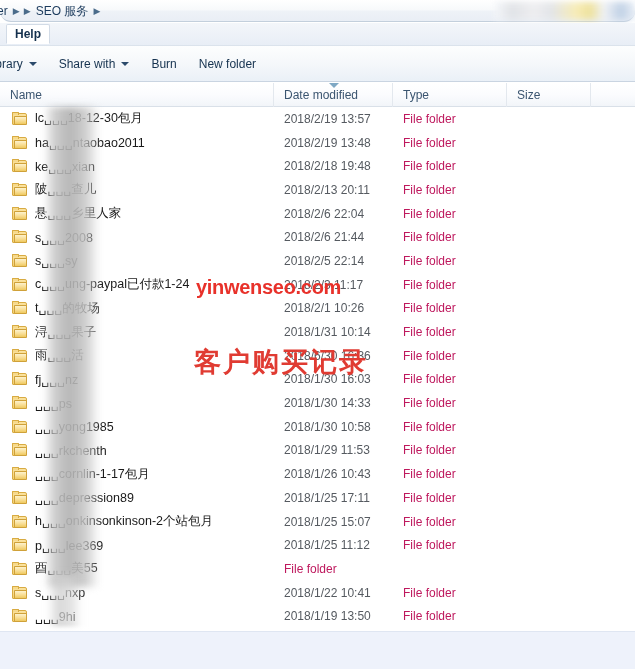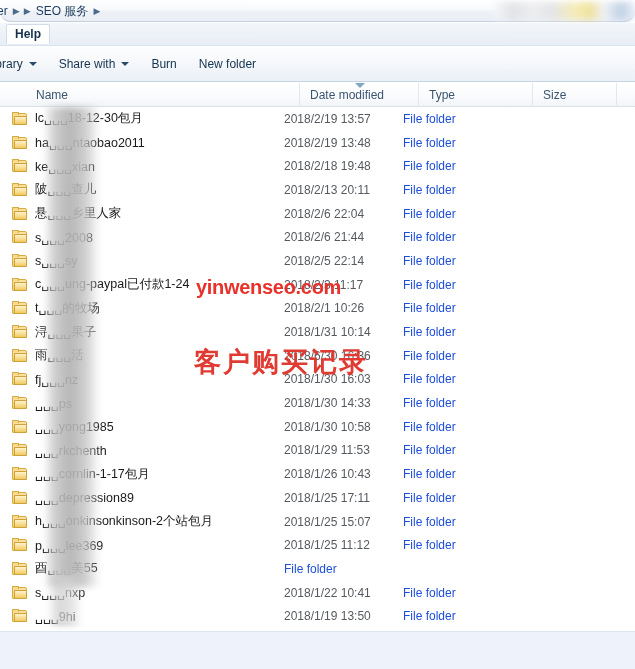--- a/index.html
+++ b/index.html
@@ -155,21 +155,20 @@
   .colheader {
     position: absolute;
     left: 0; top: 83px;
     width: 635px;
     height: 24px;
     background: linear-gradient(to bottom, #ffffff 0%, #fbfcfe 50%, #f2f5f9 100%);
     border-bottom: 1px solid #d9e0e8;
     box-sizing: border-box;
     display: flex;
     align-items: center;
-    padding-left: 26px;
   }
   .col {
     position: relative;
     height: 24px;
     display: flex;
     align-items: center;
     box-sizing: border-box;
     border-right: 1px solid #e3e8ee;
     font-size: 12px;
     color: #3b5570;
@@ -227,21 +226,21 @@
   .cell-date {
     width: 119px;
     padding-left: 10px;
     font-size: 12px;
     color: #555a60;
   }
   .cell-type {
     width: 114px;
     padding-left: 10px;
     font-size: 12px;
-    color: #1d4ed8;
+    color: #be185d;
   }
   .cell-size {
     width: 84px;
     padding-left: 10px;
     font-size: 12px;
     color: #555a60;
   }
   .folder-icon {
     flex: 0 0 auto;
     width: 16px;

